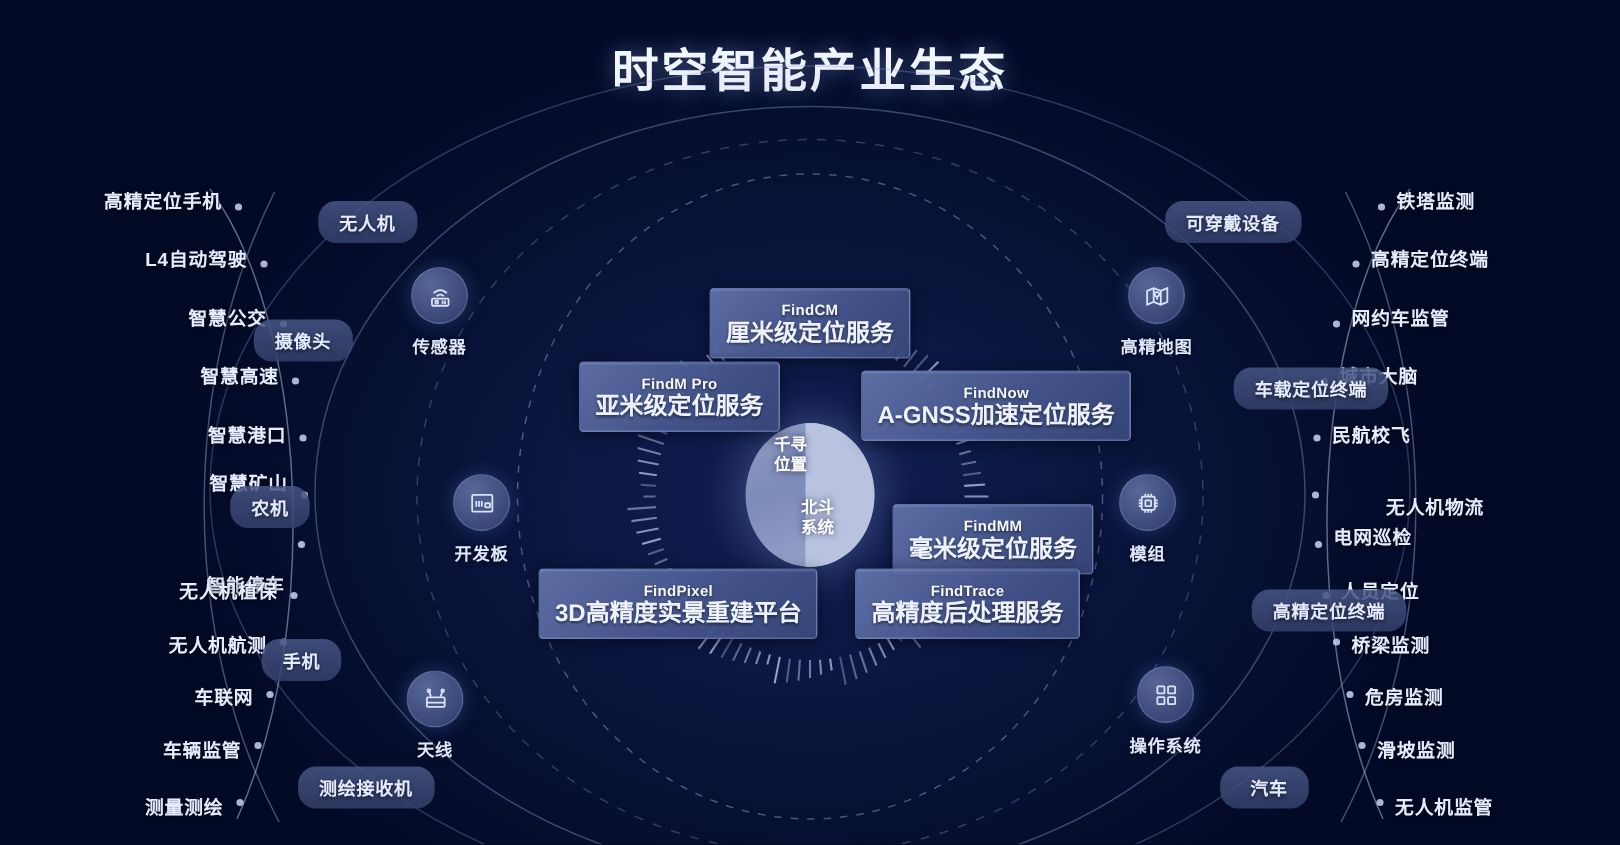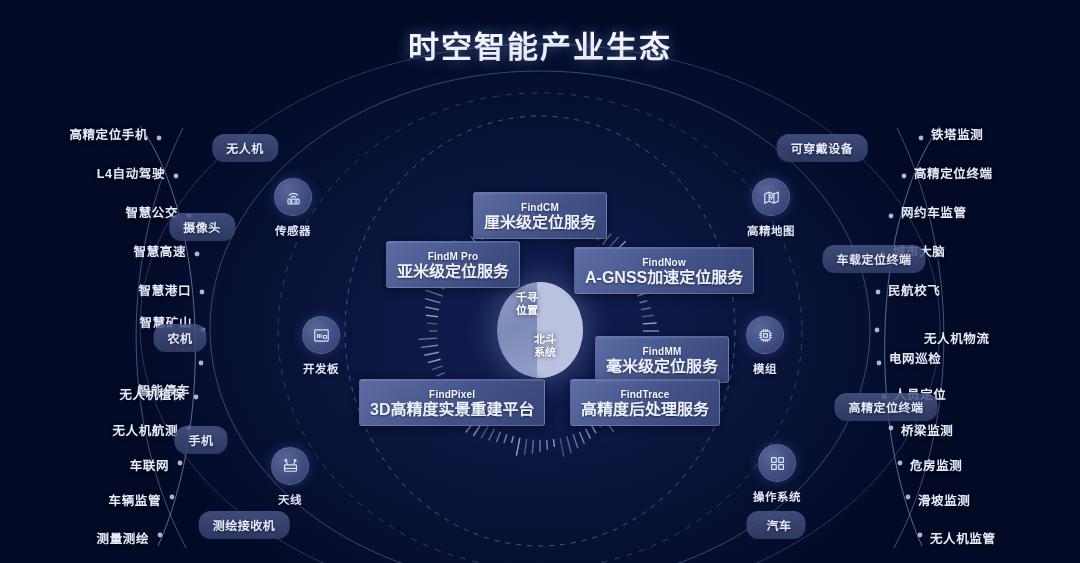--- a/index.html
+++ b/index.html
@@ -426,21 +426,21 @@
   </div>
 
   <div class="pill" style="left:245px; top:134px;">无人机</div>
   <div class="pill" style="left:202px; top:213px;">摄像头</div>
   <div class="pill" style="left:180px; top:324px;">农机</div>
   <div class="pill" style="left:201px; top:426px;">手机</div>
   <div class="pill" style="left:244px; top:511px;">测绘接收机</div>
   <div class="pill" style="left:822px; top:134px;">可穿戴设备</div>
   <div class="pill" style="left:874px; top:245px;">车载定位终端</div>
   <div class="pill" style="left:886px; top:393px;">高精定位终端</div>
-  <div class="pill" style="left:776px; top:511px;padding-left:20px;">汽车</div>
+  <div class="pill" style="left:843px; top:511px;padding-left:20px;">汽车</div>
 
   <div class="scen left" style="left:148px; top:133px;">高精定位手机</div>
   <div class="scen left" style="left:165px; top:172px;">L4自动驾驶</div>
   <div class="scen left" style="left:178px; top:211px;">智慧公交</div>
   <div class="scen left" style="left:186px; top:250px;">智慧高速</div>
   <div class="scen left" style="left:191px; top:289px;">智慧港口</div>
   <div class="scen left" style="left:192px; top:321px;">智慧矿山</div>
   <div class="scen left" style="left:190px; top:357px;margin-top:32px;">智能停车</div>
   <div class="scen left" style="left:185px; top:393px;">无人机植保</div>
   <div class="scen left" style="left:178px; top:429px;">无人机航测</div>

